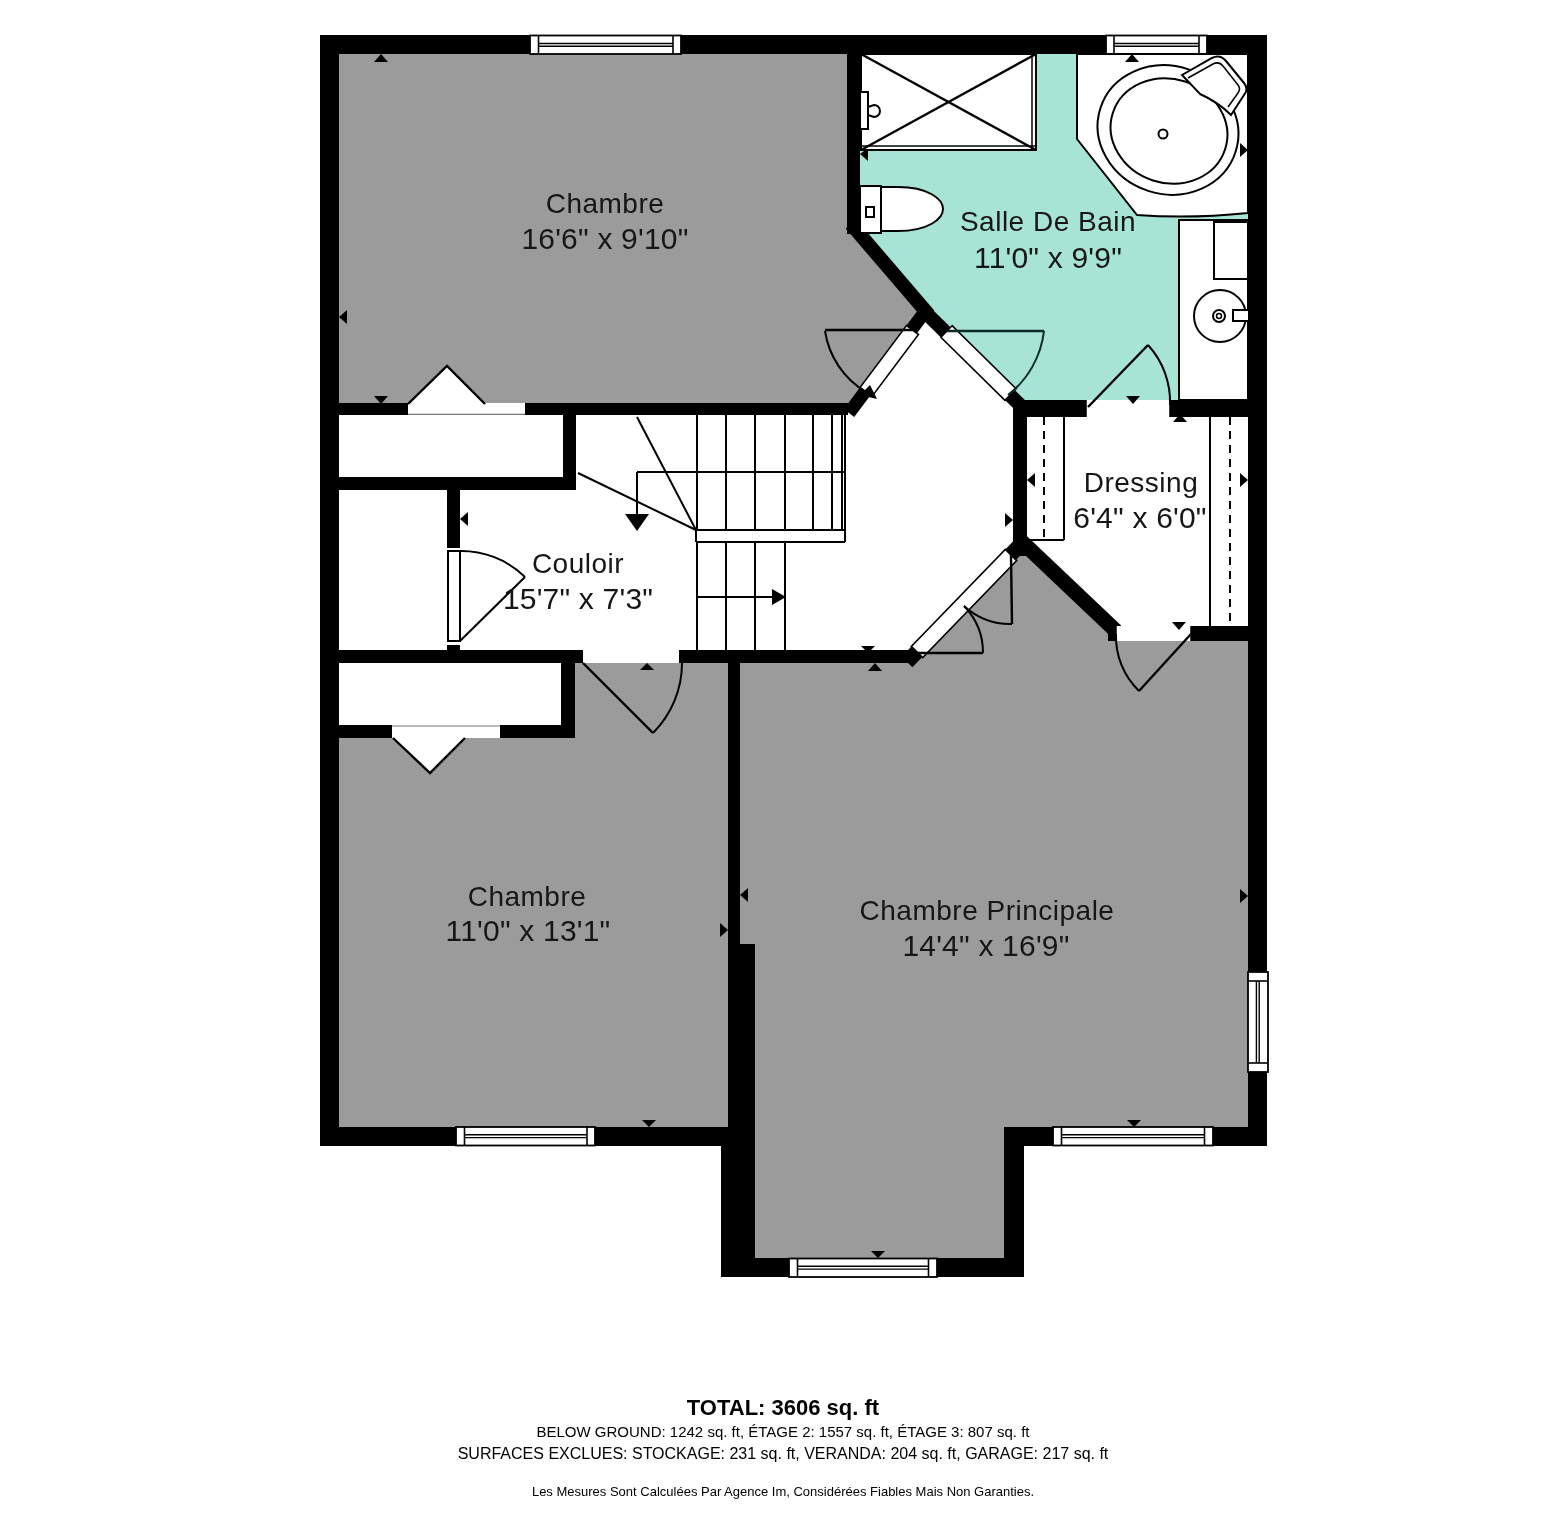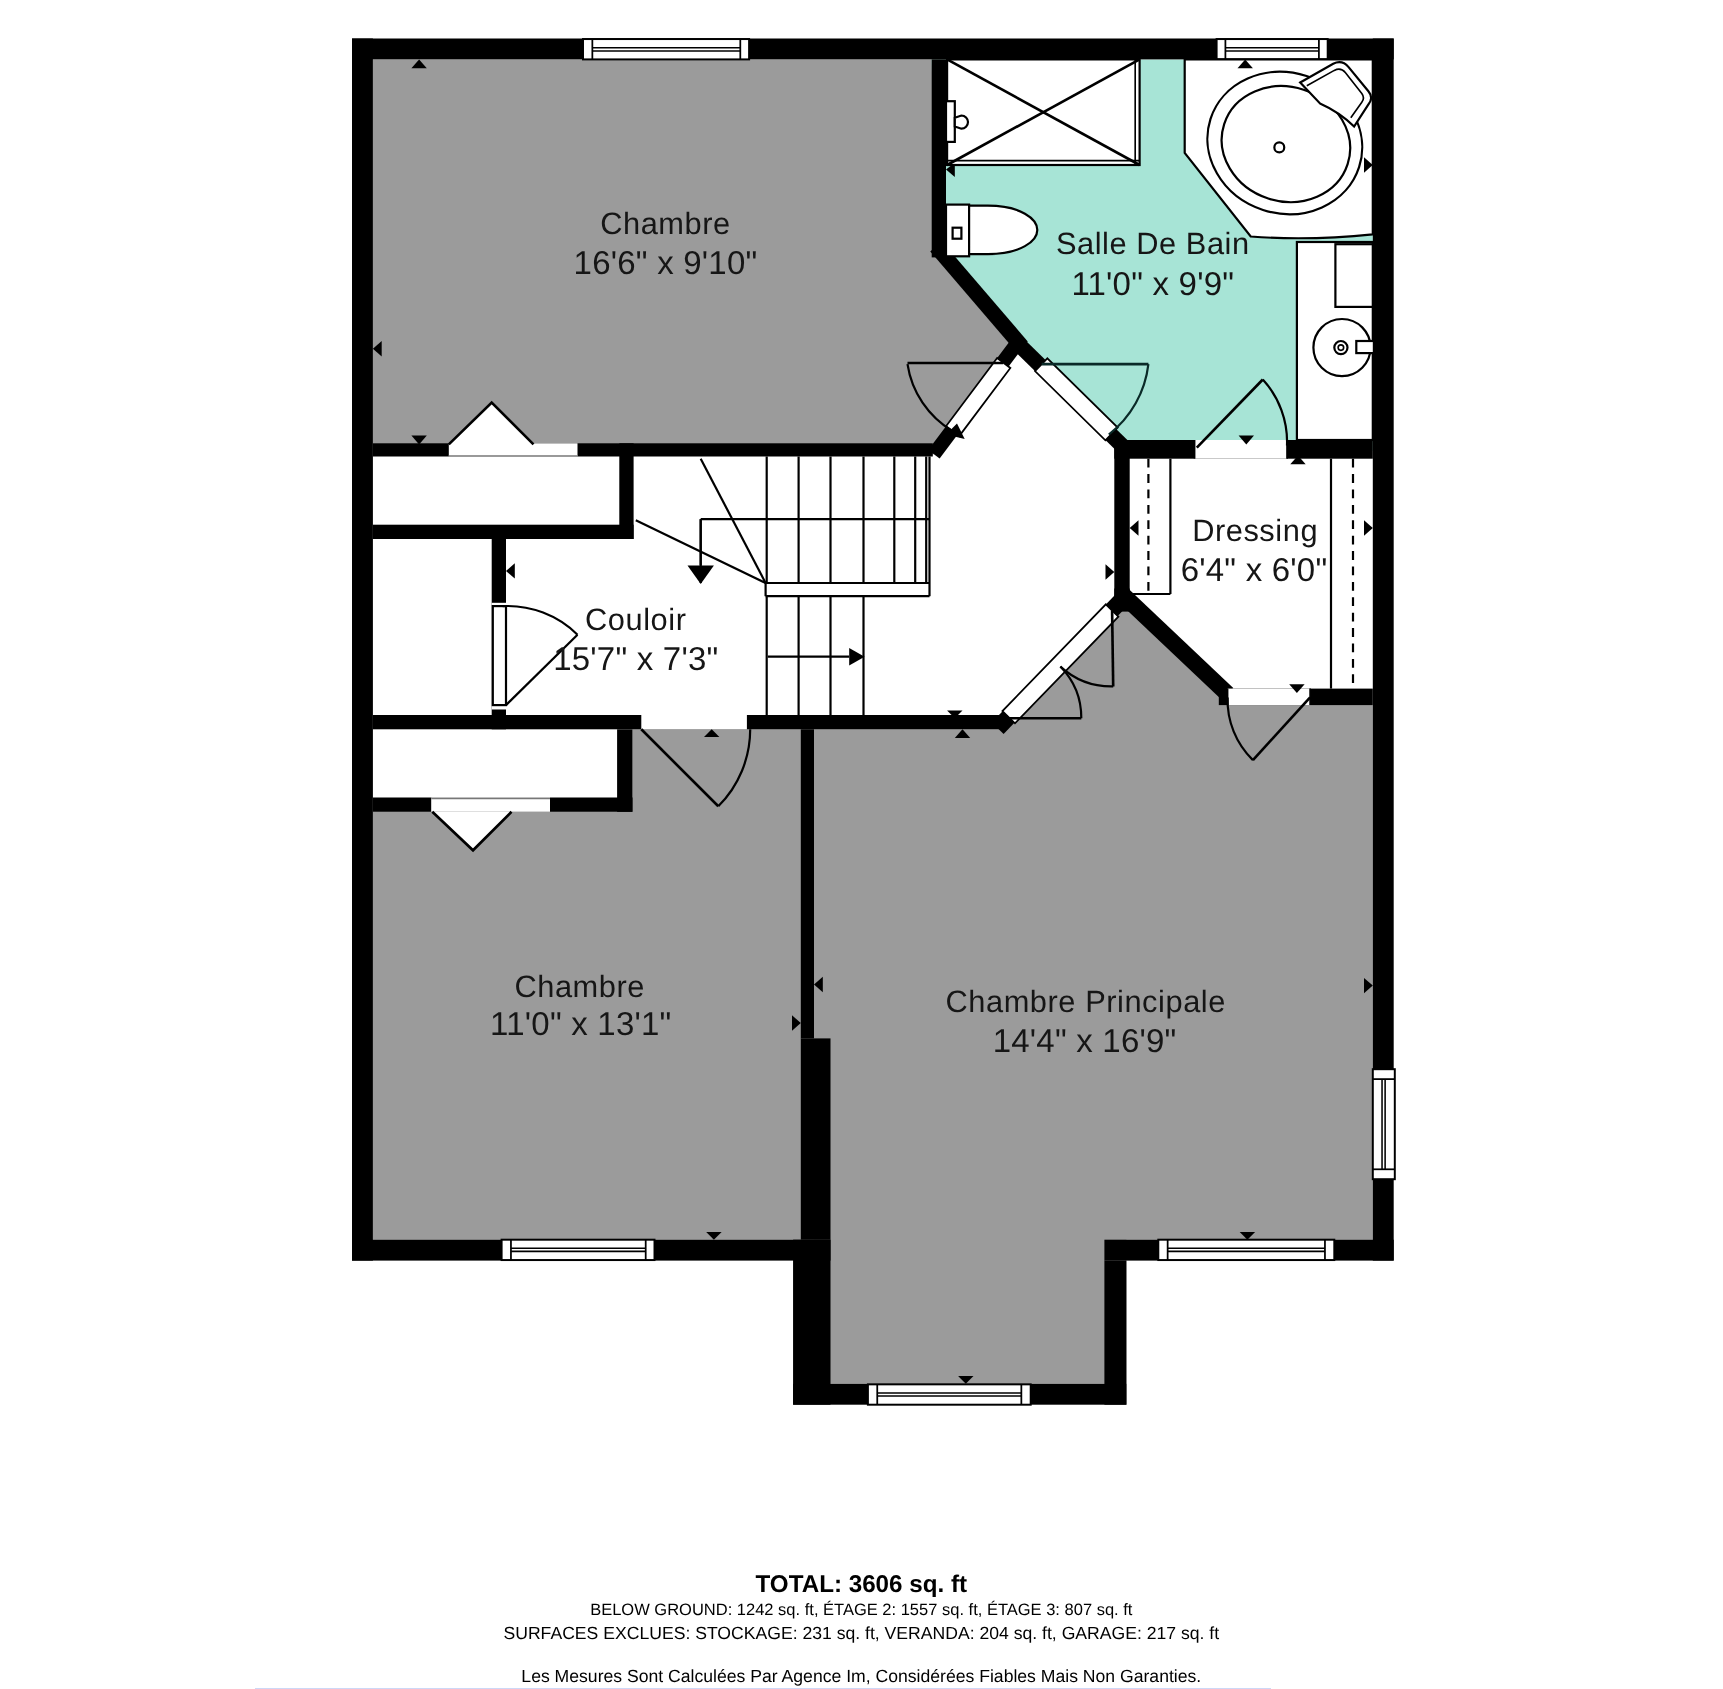--- a/index.html
+++ b/index.html
@@ -1,21 +1,21 @@
 <!DOCTYPE html>
 <html><head>
 <meta charset="utf-8">
 <style>
   html,body{margin:0;padding:0;background:#fff;}
   .page{position:relative;width:1566px;height:1535px;background:#1d4ed8;overflow:hidden;
         font-family:"Liberation Sans", sans-serif;}
   svg{position:absolute;top:0;left:0;}
   .lbl{font-family:"Liberation Sans", sans-serif;fill:#161616;font-size:28px;letter-spacing:0.5px;}
   .dim{font-family:"Liberation Sans", sans-serif;fill:#161616;font-size:30px;letter-spacing:0.2px;}
-  .foot{position:absolute;width:100%;text-align:center;color:#000;margin-top:32px;}
+  .foot{position:absolute;width:100%;text-align:center;color:#000;}
 </style>
 </head>
 <body>
 <div class="page">
 <svg width="1566" height="1535" viewBox="0 0 1566 1535">
 
   <rect x="0" y="0" width="1566" height="1535" fill="#ffffff"></rect>
 
   <polygon points="339,54 860,54 860,230 924,313 849,413 339,413" fill="#9b9b9b"></polygon>
 
@@ -332,14 +332,14 @@
   <text class="lbl" x="987" y="920" text-anchor="middle">Chambre Principale</text>
   <text class="dim" x="986" y="956" text-anchor="middle">14'4" x 16'9"</text>
 </svg>
 
 <div class="foot" style="top:1395px;font-size:22px;font-weight:bold;">TOTAL: 3606 sq. ft</div>
 
 <div class="foot" style="top:1423px;font-size:15px;">BELOW GROUND: 1242 sq. ft, ÉTAGE 2: 1557 sq. ft, ÉTAGE 3: 807 sq. ft</div>
 
 <div class="foot" style="top:1445px;font-size:16px;">SURFACES EXCLUES: STOCKAGE: 231 sq. ft, VERANDA: 204 sq. ft, GARAGE: 217 sq. ft</div>
 
-<div class="foot" style="top:1484px;font-size:16px;">Les Mesures Sont Calculées Par Agence Im, Considérées Fiables Mais Non Garanties.</div>
+<div class="foot" style="top:1484px;font-size:13px;">Les Mesures Sont Calculées Par Agence Im, Considérées Fiables Mais Non Garanties.</div>
 </div>
 
 </body></html>

